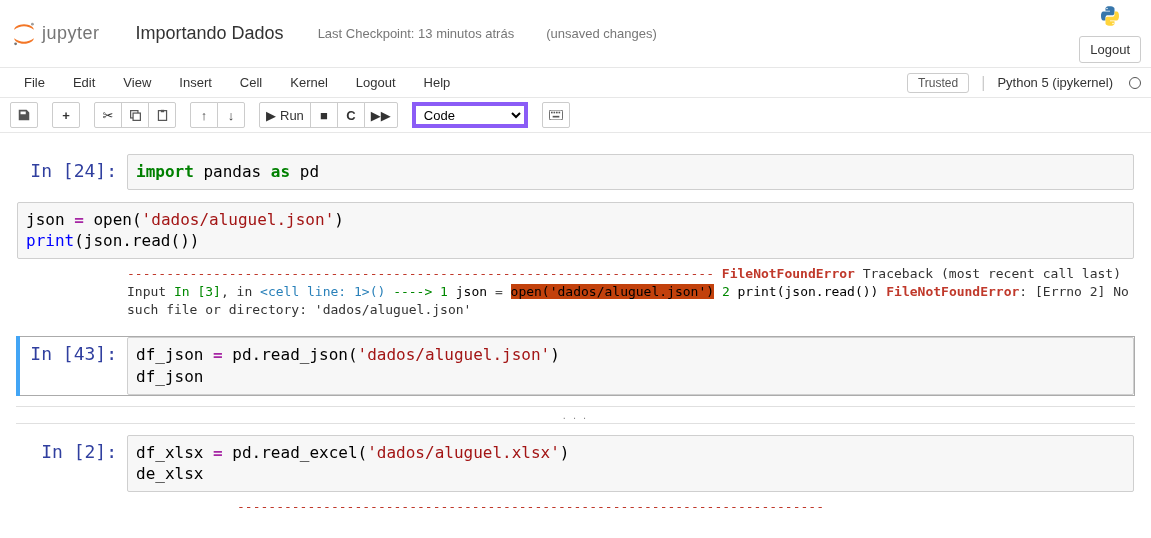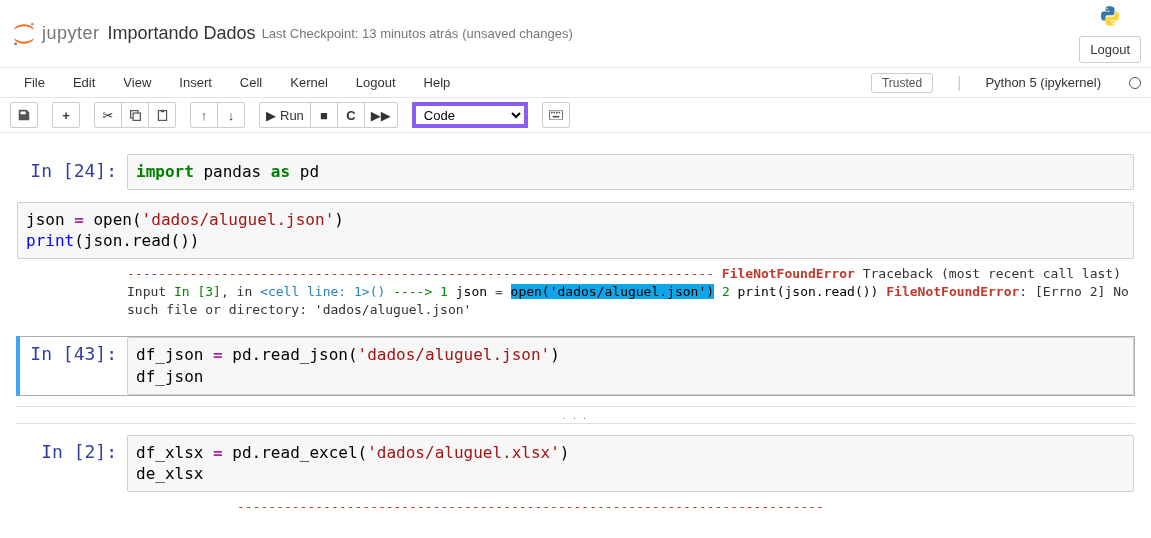--- a/index.html
+++ b/index.html
@@ -1,29 +1,29 @@
 <!DOCTYPE html>
 <html><head>
 <meta charset="utf-8">
 <style>
 * { box-sizing: border-box; margin: 0; padding: 0; }
 body { font-family: "Helvetica Neue", Helvetica, Arial, sans-serif; font-size: 14px; color: #000; background: #fff; width: 1151px; }
-.header { display: flex; align-items: center; padding: 4px 10px; border-bottom: 1px solid #e7e7e7; }
+.header { display: flex; align-items: center; padding: 4px 10px; border-bottom: 1px solid #e7e7e7; gap: 28px; }
 .logo { display: flex; align-items: center; cursor: pointer; }
 .logo-svg { width: 28px; height: 28px; margin-right: 4px; }
 .logo-text { font-size: 18px; color: #757575; letter-spacing: 0.5px; }
 .nb-title { font-size: 18px; color: #333; margin-left: 8px; }
 .checkpoint { font-size: 13px; color: #777; margin-left: 6px; }
 .unsaved { font-size: 13px; color: #777; margin-left: 4px; }
 .header-right { margin-left: auto; display: flex; align-items: center; gap: 8px; flex-direction: column; }
 .python-logo { width: 24px; height: 24px; }
 .logout-btn { border: 1px solid #ccc; border-radius: 3px; padding: 5px 10px; background: #fff; font-size: 13px; color: #333; cursor: pointer; }
 .menubar { display: flex; align-items: center; border-bottom: 1px solid #e7e7e7; padding: 0 10px; height: 30px; }
 .menu-item { padding: 4px 14px; font-size: 13px; color: #333; cursor: pointer; }
-.menubar-right { margin-left: auto; display: flex; align-items: center; gap: 24px; }
+.menubar-right { margin-left: auto; display: flex; align-items: center; gap: 12px; }
 .trusted { border: 1px solid #ccc; border-radius: 3px; padding: 2px 10px; font-size: 12px; color: #555; cursor: pointer; }
 .kernel-sep { color: #ccc; font-size: 16px; }
 .kernel-name { font-size: 13px; color: #333; }
 .kernel-ind { width: 12px; height: 12px; border: 1.5px solid #555; border-radius: 50%; display: inline-block; margin-left: 4px; }
 .toolbar { display: flex; align-items: center; padding: 4px 10px; gap: 4px; border-bottom: 1px solid #e7e7e7; box-shadow: 0 1px 1px rgba(0,0,0,0.05); }
 .tb-btn { border: 1px solid #ccc; background: #fff; border-radius: 2px; min-width: 28px; height: 26px; display: flex; align-items: center; justify-content: center; cursor: pointer; font-size: 13px; color: #333; padding: 0 6px; }
 .tb-group { display: flex; }
 .tb-group .tb-btn { border-radius: 0; margin-left: -1px; }
 .tb-group .tb-btn:first-child { border-radius: 2px 0 0 2px; margin-left: 0; }
 .tb-group .tb-btn:last-child { border-radius: 0 2px 2px 0; }
@@ -36,21 +36,21 @@
 .cell.selected::before { content: ""; position: absolute; left: -1px; top: -1px; bottom: -1px; width: 4px; background: #42a5f5; }
 .prompt { width: 110px; text-align: right; padding: 6px 10px 6px 0; font-family: monospace; font-size: 18px; flex-shrink: 0; }
 .in-prompt { color: #303f9f; }
 .cell-body { flex: 1; }
 .input-area { border: 1px solid #cfcfcf; background: #f7f7f7; border-radius: 2px; padding: 6px 8px; font-family: monospace; font-size: 16px; line-height: 1.35; white-space: pre; overflow-x: auto; }
 .output-area { padding: 6px 0 6px 0; font-family: monospace; font-size: 13px; line-height: 1.4; }
 .err-dashes { color: #c0392b; letter-spacing: 0; }
 .err-name { color: #c0392b; font-weight: bold; }
 .err-tb { color: #333; }
 .err-link { color: #2980b9; }
-.err-hl { background: #0ea5e9; }
+.err-hl { background: #c2410c; }
 .err-msg { color: #333; }
 .kw-green { color: #008000; font-weight: bold; }
 .kw-blue { color: #0000ff; }
 .str { color: #a31515; }
 .op { color: #a626a4; font-weight: bold; }
 .collapser { text-align: center; color: #888; font-size: 11px; letter-spacing: 2px; border: 1px solid #e0e0e0; border-left: none; border-right: none; margin: 4px 0 10px 0; padding: 2px 0; cursor: pointer; }
 .output-subarea { padding-left: 0; }
 </style>
 </head>
 <body>

